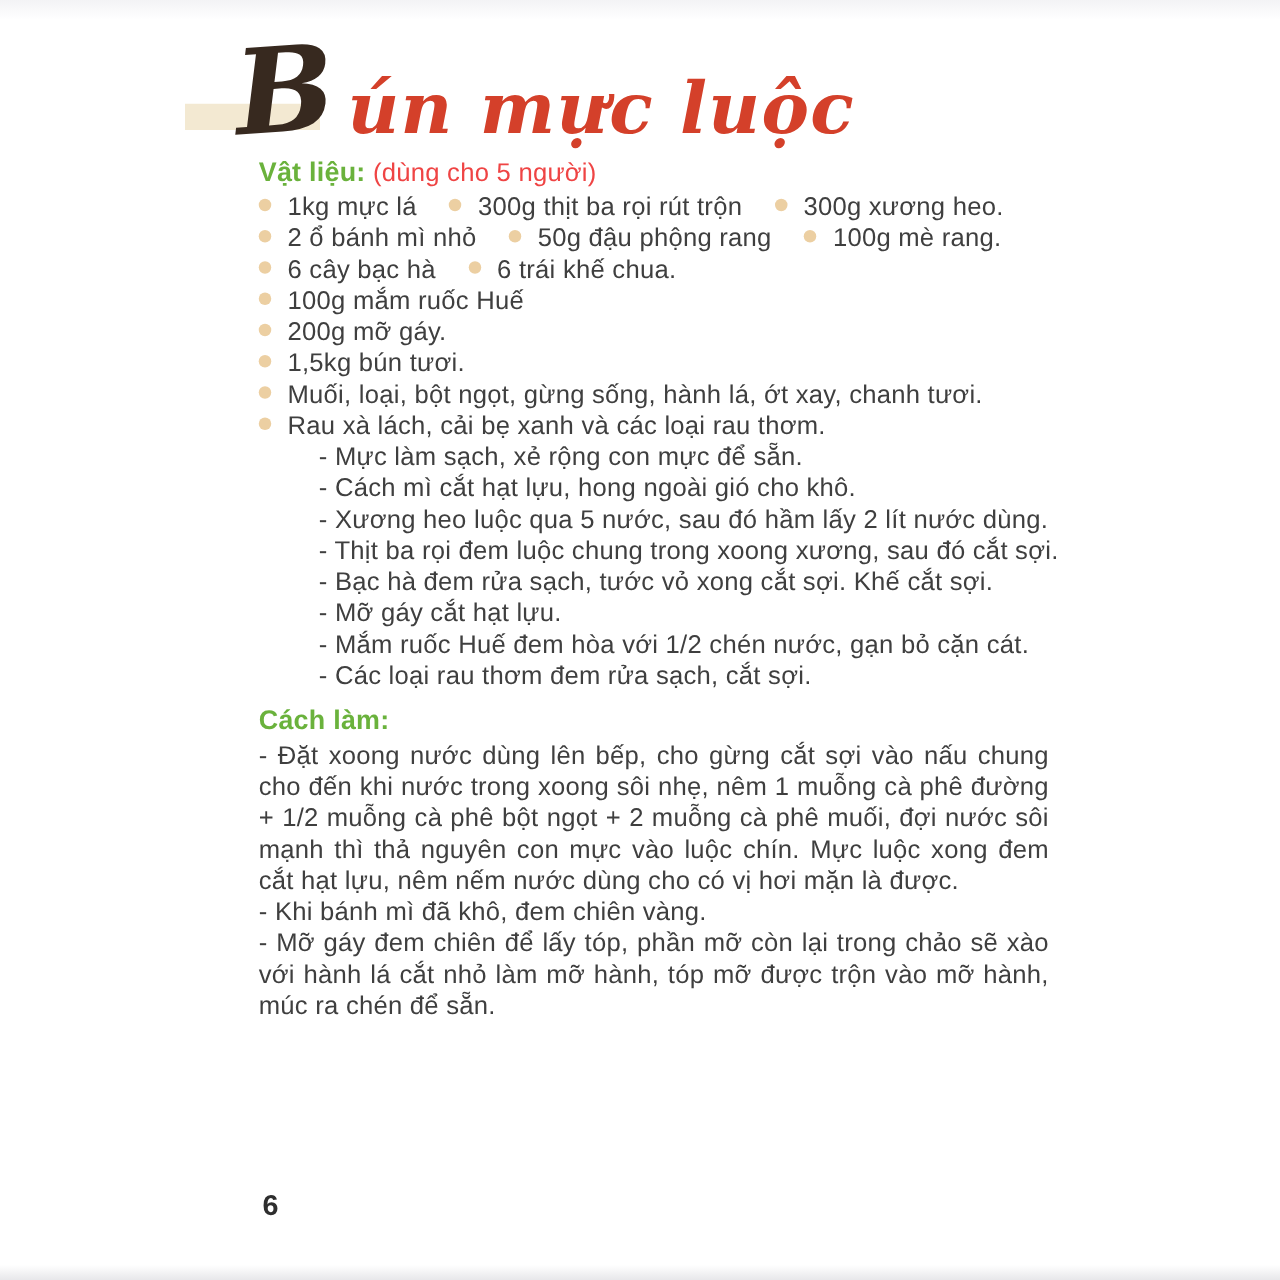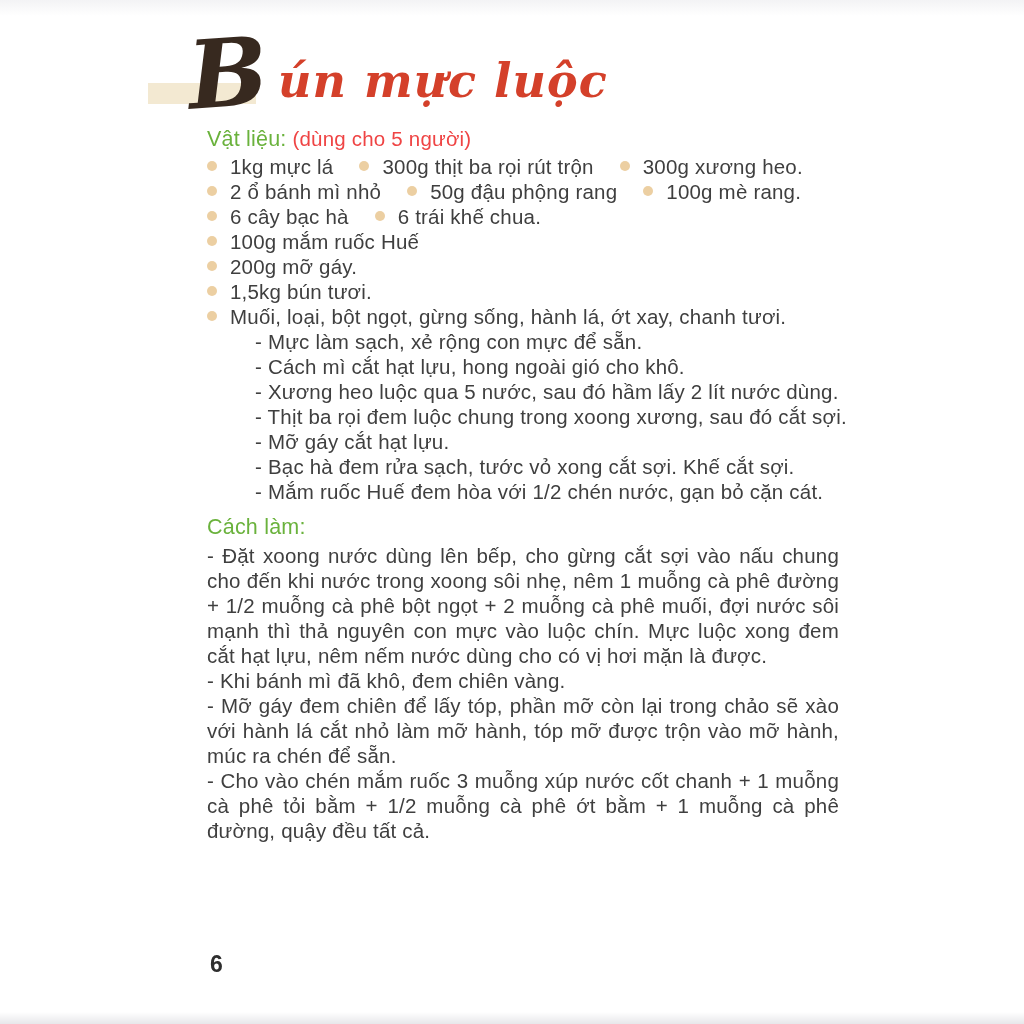--- a/index.html
+++ b/index.html
@@ -37,35 +37,35 @@
     font-family:"DejaVu Serif",serif;
     font-style:italic;font-weight:bold;
     font-size:94px;line-height:1;
     color:#37291f;
     transform:rotate(-4deg);
   }
   .title-rest{
     position:absolute;left:278px;top:58px;
     font-family:"DejaVu Serif",serif;
     font-style:italic;font-weight:bold;
-    font-size:46px;line-height:1;
+    font-size:57px;line-height:1;
     letter-spacing:1px;
     color:#d4402a;
   }
 
   
   .content{
     position:absolute;left:207px;top:126px;width:632px;
     color:#3f3f3f;
     font-size:20.5px;line-height:25px;
     letter-spacing:0.2px;
   }
   .head-line{margin:0 0 2px 0;}
   .sec-head{
-    color:#6ab23c;font-weight:normal;font-size:21.5px;
+    color:#6ab23c;font-weight:bold;font-size:21.5px;
   }
   div.sec-head{margin:11px 0 3px 0;}
   .serving{color:#ef4444;}
 
   .ing-line{white-space:nowrap;height:25px;}
   .bullet{
     display:inline-block;width:10px;height:10px;border-radius:50%;
     background:#eccfa2;margin-right:13px;vertical-align:3px;
   }
   .ing-text{margin-right:26px;}
@@ -98,37 +98,38 @@
       <span class="serving"> (dùng cho 5 người)</span>
     </div>
     <div id="ing-rows">
         <div class="ing-line"><span class="bullet"></span><span class="ing-text">1kg mực lá</span><span class="bullet"></span><span class="ing-text">300g thịt ba rọi rút trộn</span><span class="bullet"></span><span class="ing-text">300g xương heo.</span></div>
         <div class="ing-line"><span class="bullet"></span><span class="ing-text">2 ổ bánh mì nhỏ</span><span class="bullet"></span><span class="ing-text">50g đậu phộng rang</span><span class="bullet"></span><span class="ing-text">100g mè rang.</span></div>
         <div class="ing-line"><span class="bullet"></span><span class="ing-text">6 cây bạc hà</span><span class="bullet"></span><span class="ing-text">6 trái khế chua.</span></div>
         <div class="ing-line"><span class="bullet"></span><span class="ing-text">100g mắm ruốc Huế</span></div>
         <div class="ing-line"><span class="bullet"></span><span class="ing-text">200g mỡ gáy.</span></div>
         <div class="ing-line"><span class="bullet"></span><span class="ing-text">1,5kg bún tươi.</span></div>
         <div class="ing-line"><span class="bullet"></span><span class="ing-text">Muối, loại, bột ngọt, gừng sống, hành lá, ớt xay, chanh tươi.</span></div>
+        <div class="ing-line"><span class="bullet"></span><span class="ing-text">Rau xà lách, cải bẹ xanh và các loại rau thơm.</span></div>
       </div>
 
     <div id="prep-steps">
         <div class="step">- Mực làm sạch, xẻ rộng con mực để sẵn.</div>
         <div class="step">- Cách mì cắt hạt lựu, hong ngoài gió cho khô.</div>
         <div class="step">- Xương heo luộc qua 5 nước, sau đó hầm lấy 2 lít nước dùng.</div>
         <div class="step">- Thịt ba rọi đem luộc chung trong xoong xương, sau đó cắt sợi.</div>
+        <div class="step">- Bạc hà đem rửa sạch, tước vỏ xong cắt sợi. Khế cắt sợi.</div>
         <div class="step">- Mỡ gáy cắt hạt lựu.</div>
-        <div class="step">- Bạc hà đem rửa sạch, tước vỏ xong cắt sợi. Khế cắt sợi.</div>
         <div class="step">- Mắm ruốc Huế đem hòa với 1/2 chén nước, gạn bỏ cặn cát.</div>
+        <div class="step">- Các loại rau thơm đem rửa sạch, cắt sợi.</div>
       </div>
 
     <div class="sec-head">Cách làm:</div>
     <div id="method-paras">
         <p class="para">- Đặt xoong nước dùng lên bếp, cho gừng cắt sợi vào nấu chung cho đến khi nước trong xoong sôi nhẹ, nêm 1 muỗng cà phê đường + 1/2 muỗng cà phê bột ngọt + 2 muỗng cà phê muối, đợi nước sôi mạnh thì thả nguyên con mực vào luộc chín. Mực luộc xong đem cắt hạt lựu, nêm nếm nước dùng cho có vị hơi mặn là được.</p>
         <p class="para">- Khi bánh mì đã khô, đem chiên vàng.</p>
         <p class="para">- Mỡ gáy đem chiên để lấy tóp, phần mỡ còn lại trong chảo sẽ xào với hành lá cắt nhỏ làm mỡ hành, tóp mỡ được trộn vào mỡ hành, múc ra chén để sẵn.</p>
-        <p class="para">- Cho vào chén mắm ruốc  3 muỗng xúp nước cốt chanh + 1 muỗng cà phê tỏi bằm + 1/2 muỗng cà phê ớt bằm + 1 muỗng cà phê đường, quậy đều tất cả.</p>
       </div>
 
   </div>
 
   <div class="page-number">6</div>
 
 </div>
 
 </body></html>

